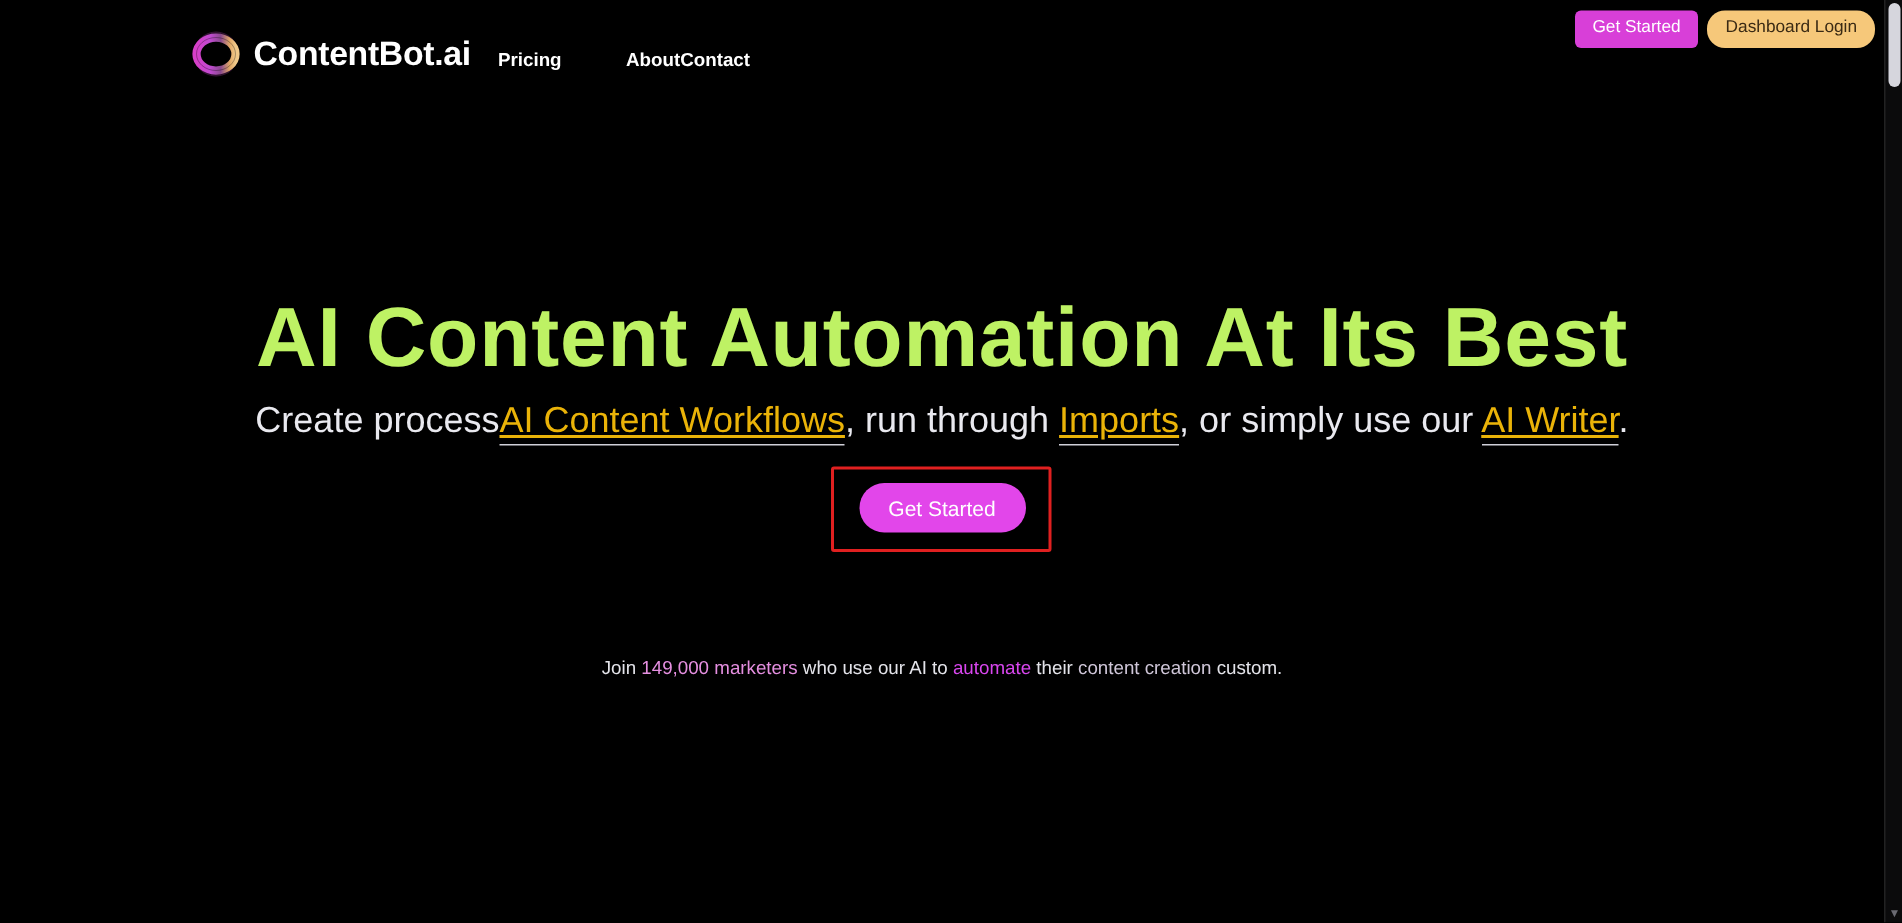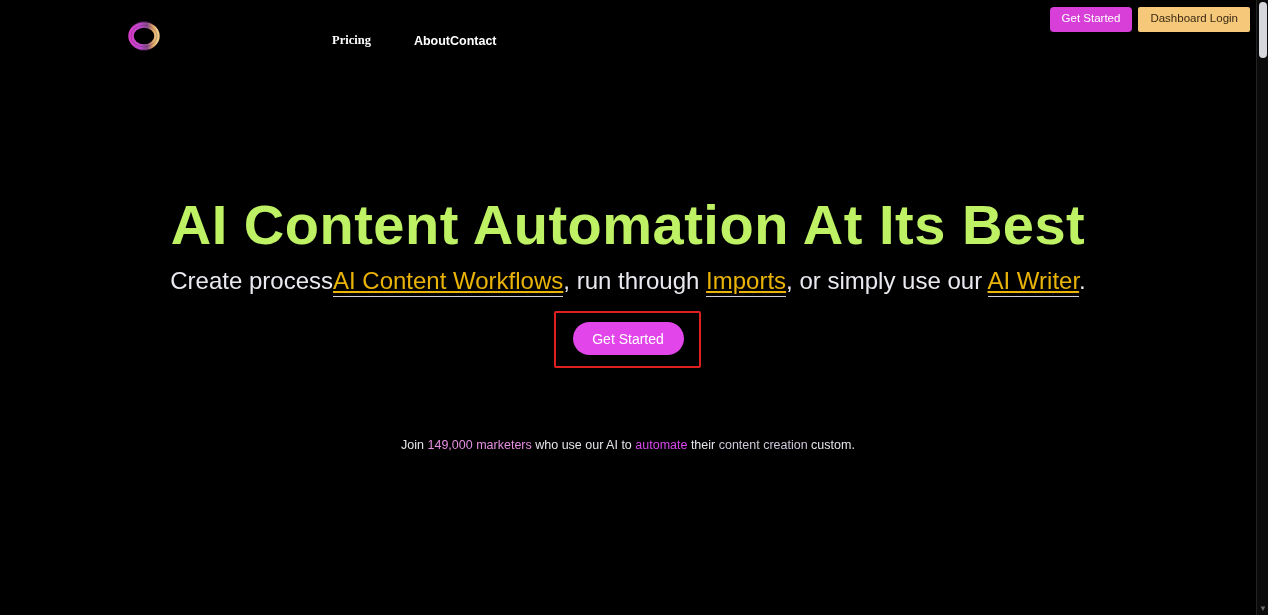--- a/index.html
+++ b/index.html
@@ -71,21 +71,21 @@
     gap: 0;
   }
   .nav-link {
     font-size: 12.5px;
     font-weight: bold;
     color: #ffffff;
     text-decoration: none;
     white-space: nowrap;
     cursor: pointer;
   }
-  .nav-link.n0 { margin-right: 43px; font-family: Liberation Serif, serif; }
+  .nav-link.n0 { margin-right: 43px; }
   .nav-link.n1 { }
 
   .header-actions {
     position: absolute;
     right: 6px;
     top: 7px;
     display: flex;
     align-items: center;
     gap: 6px;
   }
@@ -101,21 +101,21 @@
     white-space: nowrap;
     font-family: "Liberation Sans", sans-serif;
     line-height: 1;
   }
 
   .btn-dashboard {
     background: #f6c87a;
     color: #3a2a14;
     font-size: 11.5px;
     border: none;
-    border-radius: 2px;
+    border-radius: 12px;
     padding: 6px 12px 7px;
     cursor: pointer;
     white-space: nowrap;
     font-family: "Liberation Sans", sans-serif;
     line-height: 1;
   }
 
   
   .hero {
     position: absolute;
@@ -255,20 +255,21 @@
             <radialGradient id="glow" cx="0.5" cy="0.5" r="0.5">
               <stop offset="55%" stop-color="#000000" stop-opacity="0"></stop>
               <stop offset="100%" stop-color="#a03ca0" stop-opacity="0.35"></stop>
             </radialGradient>
           </defs>
           <circle cx="16" cy="16" r="15" fill="url(#glow)"></circle>
           <ellipse cx="16" cy="16" rx="13" ry="11" fill="none" stroke="url(#ringgrad)" stroke-width="5.5"></ellipse>
           <ellipse cx="16" cy="16" rx="13" ry="11" fill="none" stroke="#000000" stroke-width="0.6" opacity="0.35"></ellipse>
         </svg>
       </span>
+      <span class="brand-name">ContentBot.ai</span>
     </div>
 
     <nav class="nav">
       <a class="nav-link n0" href="#">Pricing</a>
       <a class="nav-link n1" href="#">About</a>
       <a class="nav-link n2" href="#">Contact</a>
     </nav>
 
     <div class="header-actions">
       <button class="btn-getstarted-top">Get Started</button>

